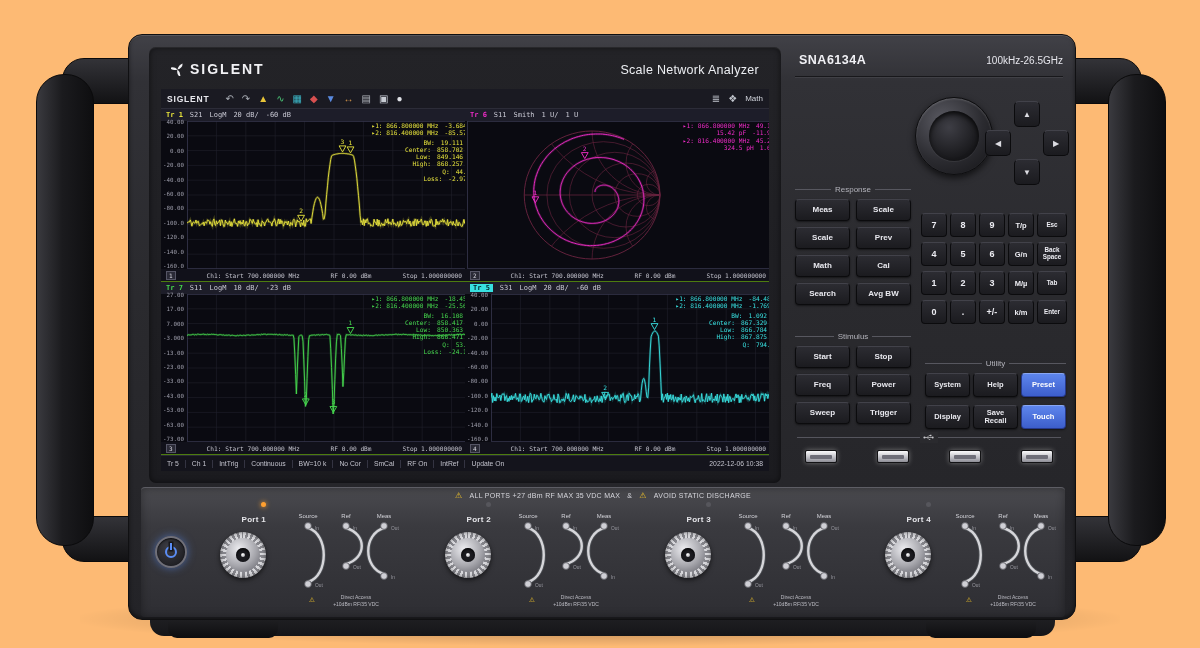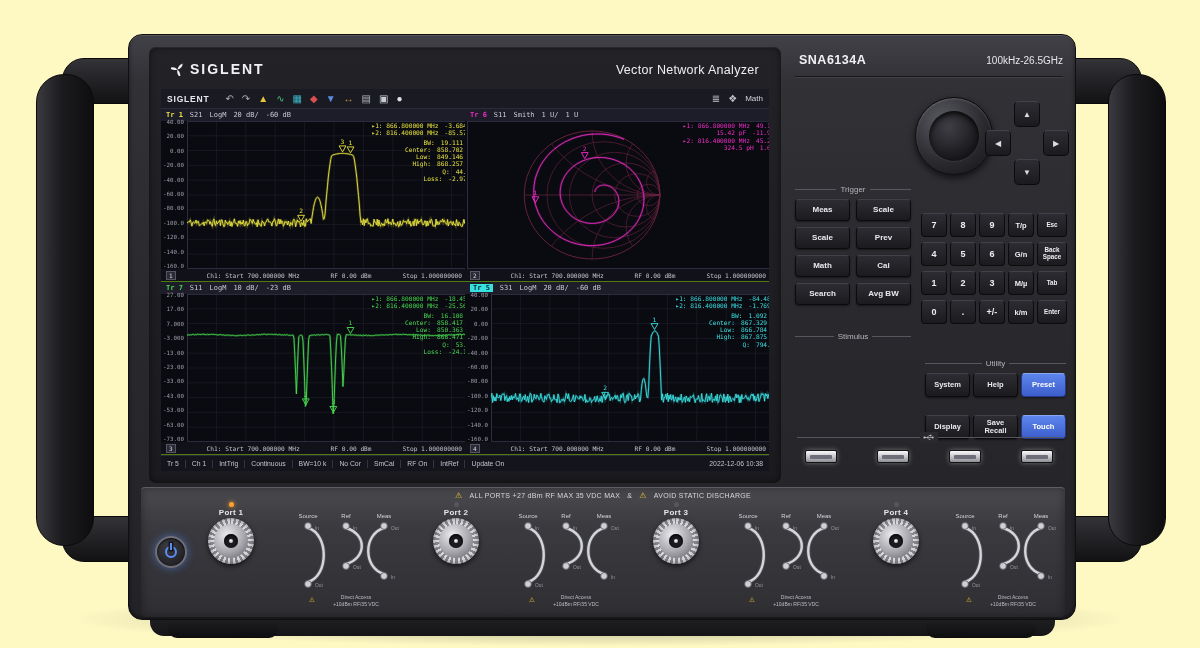--- a/index.html
+++ b/index.html
@@ -1,17 +1,17 @@
 <!DOCTYPE html>
 <html><head>
 <meta charset="utf-8">
 <style>
   html,body{margin:0;padding:0;background:#fff;width:1200px;height:648px;overflow:hidden;
     font-family:"Liberation Sans",sans-serif;}
-  #stage{position:relative;width:1200px;height:648px;background:#fef9c3;overflow:hidden;}
+  #stage{position:relative;width:1200px;height:648px;background:#fdba74;overflow:hidden;}
   #stage *{box-sizing:border-box;}
 
   
   #shadow{position:absolute;left:80px;top:592px;width:1040px;height:54px;
     background:radial-gradient(ellipse at center,rgba(0,0,0,.38),rgba(0,0,0,0) 72%);}
   #base-strip{position:absolute;left:150px;top:598px;width:905px;height:38px;background:linear-gradient(180deg,#2a2a2e,#151518);border-radius:0 0 14px 14px;}
   .foot{position:absolute;background:linear-gradient(180deg,#242427,#0d0d0f);border-radius:0 0 9px 9px;}
   .handle-bar{position:absolute;width:58px;background:linear-gradient(90deg,#3a3a3f,#1b1b1e 45%,#0e0e10);border-radius:28px;border:1px solid #0a0a0b;}
   .handle-arm{position:absolute;height:46px;background:linear-gradient(180deg,#333338,#121214);border-radius:22px;border:1px solid #0a0a0b;}
 
@@ -74,21 +74,21 @@
 
   .cp-group{position:absolute;width:116px;}
   .cp-label{display:flex;align-items:center;gap:4px;justify-content:center;color:#b2b2ba;font-size:8px;margin-bottom:5px;}
   .cp-label::before,.cp-label::after{content:"";flex:1;height:1px;background:#57575f;}
   .cp-grid{display:grid;gap:6px;}
   #grp-instrument{left:8px;top:38px;}
   #grp-response{left:8px;top:140px;}
   #grp-stimulus{left:8px;top:287px;}
   #grp-utility{left:138px;top:314px;width:141px;}
   #grp-instrument .cp-grid,#grp-response .cp-grid,#grp-stimulus .cp-grid{grid-template-columns:55px 55px;}
-  #grp-utility .cp-grid{grid-template-columns:45px 45px 45px;gap:18px 3px;}
+  #grp-utility .cp-grid{grid-template-columns:45px 45px 45px;gap:8px 3px;}
 
   .cp-btn{height:22px;background:linear-gradient(180deg,#2c2c32,#1b1b1f);border:1px solid #0b0b0d;border-top-color:#42424a;
     border-radius:4px;color:#e8e8ee;font-size:8px;font-weight:bold;display:flex;align-items:center;justify-content:center;
     text-align:center;line-height:1.05;cursor:pointer;box-shadow:0 1px 2px rgba(0,0,0,.5);}
   #grp-utility .cp-btn{height:24px;font-size:7.5px;padding:1px;}
   .cp-btn.accent{background:linear-gradient(180deg,#5d85ec,#3c5ecb);border-color:#26398c;border-top-color:#88a6f2;color:#fff;}
 
   #knob{position:absolute;left:128px;top:52px;width:78px;height:78px;border-radius:50%;cursor:pointer;
     background:radial-gradient(circle at 35% 30%,#5a5a62,#2b2b30 55%,#131316);border:1px solid #0d0d0f;
     box-shadow:0 3px 7px rgba(0,0,0,.65), inset 0 1px 2px rgba(255,255,255,.18);}
@@ -119,21 +119,21 @@
   #warn-row{position:absolute;left:0;top:3px;width:100%;display:flex;justify-content:center;align-items:center;gap:7px;
     font-size:7px;color:#d6d6dc;letter-spacing:.3px;white-space:nowrap;}
   #warn-row .tri{color:#f2c428;font-size:8px;}
   #warn-row .amp{color:#d6d6dc;}
   #power-btn{position:absolute;left:14px;top:48px;width:32px;height:32px;border-radius:50%;cursor:pointer;
     background:radial-gradient(circle at 40% 33%,#3c3c43,#17171b);border:2px solid #70707a;
     box-shadow:0 0 8px rgba(90,140,245,.55), inset 0 1px 2px rgba(0,0,0,.8);display:flex;align-items:center;justify-content:center;}
   #power-icon{position:relative;width:12px;height:12px;border:2px solid #5b8df5;border-radius:50%;display:block;}
   #power-icon::after{content:"";position:absolute;left:50%;top:-5px;transform:translateX(-50%);width:2px;height:7px;background:#5b8df5;box-shadow:0 0 0 1.5px #17171b;}
 
-  .port{position:absolute;top:14px;width:70px;display:flex;flex-direction:column;align-items:center;gap:1px;}
+  .port{position:absolute;top:14px;width:70px;display:flex;flex-direction:column;align-items:flex-end;gap:8px;}
   .led{width:5px;height:5px;border-radius:50%;}
   .plabel{font-size:8px;font-weight:bold;color:#e6e6ea;letter-spacing:.3px;}
   .pconn{width:46px;height:46px;border-radius:50%;position:relative;
     background:repeating-conic-gradient(#d9d9dd 0deg 7deg,#87878d 7deg 14deg);
     box-shadow:0 2px 5px rgba(0,0,0,.6), inset 0 0 4px rgba(0,0,0,.4);}
   .pinner{position:absolute;inset:6px;border-radius:50%;background:radial-gradient(circle at 38% 32%,#ececf0,#a6a6ac 55%,#5e5e66);}
   .pin{position:absolute;inset:16px;border-radius:50%;background:#1b1b20;box-shadow:inset 0 1px 3px #000;}
   .pin::after{content:"";position:absolute;inset:5px;border-radius:50%;background:radial-gradient(circle at 40% 35%,#ffffff,#9a9aa2);}
   .jumpers{position:absolute;top:22px;width:120px;height:100px;}
 </style>
@@ -159,21 +159,21 @@
       <div id="brand">
         <svg width="13" height="13" viewBox="-7 -7 14 14">
             <g fill="#f2f2f5">
               <path d="M0 0 Q5.5 -1.5 5.5 -6.5 Q1 -5 0 0Z"></path>
               <path transform="rotate(120)" d="M0 0 Q5.5 -1.5 5.5 -6.5 Q1 -5 0 0Z"></path>
               <path transform="rotate(240)" d="M0 0 Q5.5 -1.5 5.5 -6.5 Q1 -5 0 0Z"></path>
             </g>
           </svg>
         <span>SIGLENT</span>
       </div>
-      <div id="dev-title">Vector Network Analyzer</div>
+      <div id="dev-title">Scale Network Analyzer</div>
 
       <div id="screen">
         <div id="tbar">
           <span id="tb-brand">SIGLENT</span>
           <div id="tb-icons">
               <span class="tbi" style="color: rgb(168, 172, 180);">↶</span>
               <span class="tbi" style="color: rgb(168, 172, 180);">↷</span>
               <span class="tbi" style="color: rgb(232, 196, 56);">▲</span>
               <span class="tbi" style="color: rgb(76, 200, 120);">∿</span>
               <span class="tbi" style="color: rgb(60, 184, 200);">▦</span>
@@ -579,21 +579,21 @@
         </div>
 
       <div id="arrow-pad">
           <div class="arrow-btn" style="grid-area: 1 / 2;">▲</div>
           <div class="arrow-btn" style="grid-area: 2 / 1;">◀</div>
           <div class="arrow-btn" style="grid-area: 2 / 3;">▶</div>
           <div class="arrow-btn" style="grid-area: 3 / 2;">▼</div>
         </div>
 
       <div class="cp-group" id="grp-response">
-        <div class="cp-label">Trigger</div>
+        <div class="cp-label">Response</div>
         <div class="cp-grid">
             <div class="cp-btn">Meas</div>
             <div class="cp-btn">Scale</div>
             <div class="cp-btn">Scale</div>
             <div class="cp-btn">Prev</div>
             <div class="cp-btn">Math</div>
             <div class="cp-btn">Cal</div>
             <div class="cp-btn">Search</div>
             <div class="cp-btn">Avg BW</div>
           </div>
@@ -617,20 +617,28 @@
           <div class="kbtn func">Tab</div>
           <div class="kbtn">0</div>
           <div class="kbtn">.</div>
           <div class="kbtn">+/-</div>
           <div class="kbtn unit">k/m</div>
           <div class="kbtn func">Enter</div>
         </div>
 
       <div class="cp-group" id="grp-stimulus">
         <div class="cp-label">Stimulus</div>
+        <div class="cp-grid">
+            <div class="cp-btn">Start</div>
+            <div class="cp-btn">Stop</div>
+            <div class="cp-btn">Freq</div>
+            <div class="cp-btn">Power</div>
+            <div class="cp-btn">Sweep</div>
+            <div class="cp-btn">Trigger</div>
+          </div>
       </div>
 
       <div class="cp-group" id="grp-utility">
         <div class="cp-label">Utility</div>
         <div class="cp-grid">
             <div class="cp-btn">System</div>
             <div class="cp-btn">Help</div>
             <div class="cp-btn accent">Preset</div>
             <div class="cp-btn">Display</div>
             <div class="cp-btn">Save Recall</div>

